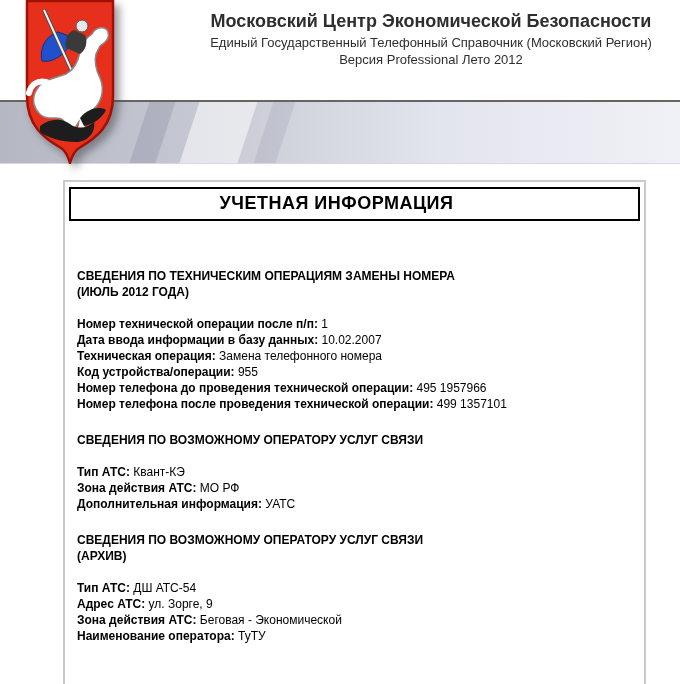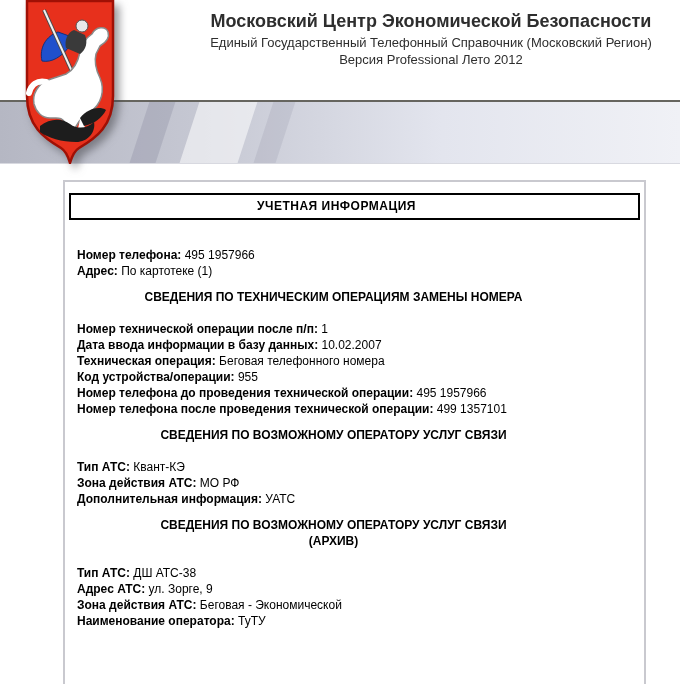--- a/index.html
+++ b/index.html
@@ -23,28 +23,28 @@
   .streak.s2 { left:188px; width:58px; background:rgba(255,255,255,.55); transform:skewX(-18deg); }
   .streak.s3 { left:262px; width:22px; background:rgba(80,82,110,.10); transform:skewX(-18deg); }
 
   
   .crest { position:absolute; left:22px; top:0; width:96px; height:164px; z-index:5;
            filter:drop-shadow(5px 5px 4px rgba(70,70,75,.55)); }
 
   
   .doc { position:absolute; left:63px; top:180px; width:583px; height:504px;
          background:#fff; border:2px solid #c9c9cf; border-bottom:none; }
-  .doc-title-box { margin:11px 4px 0 4px; border:2px solid #000; padding:4px 36px 5px 0;
-                   text-align:center; font-size:12px; font-weight:bold; letter-spacing:.5px;
+  .doc-title-box { margin:5px 4px 0 4px; border:2px solid #000; padding:4px 36px 5px 0;
+                   text-align:center; font-size:18px; font-weight:bold; letter-spacing:.5px;
                    color:#000; }
   .doc-body { padding:27px 54px 10px 12px; font-size:12px; color:#000; }
   .field { line-height:16px; white-space:nowrap; }
   .field b { font-weight:bold; }
-  .sec-head { text-align:center; font-weight:bold; font-size:12px; line-height:16px;
-              margin:10px 0 16px 0; }
+  .sec-head { text-align:left; font-weight:bold; font-size:12px; line-height:16px;
+              margin:20px 0 16px 0; }
 </style>
 </head>
 <body>
 
 <div class="stage">
 
   <svg class="crest" viewBox="0 0 96 164" aria-hidden="true">
     <path d="M5,1 H91 V96 C91,126 74,138 57,148 C52,151 50,156 48,163 C46,156 44,151 39,148 C22,138 5,126 5,96 Z" fill="#e7301c" stroke="#a01005" stroke-width="2.5"></path>
     <path d="M36,32 C24,36 17,48 20,61 C30,63 40,56 46,48 L50,37 Z" fill="#2050cc" stroke="#10307e" stroke-width="1"></path>
     <line x1="22" y1="10" x2="72" y2="120" stroke="#4a4a4a" stroke-width="4"></line>
@@ -70,52 +70,49 @@
     <div class="streak s3"></div>
   </div>
 
   <div class="doc">
     <div class="doc-title-box">
       <span>УЧЕТНАЯ ИНФОРМАЦИЯ</span>
     </div>
 
     <div class="doc-body">
 
-      <div>
-        <div class="field"><b>Номер телефона:</b> <span>495 1957966</span></div>
-        <div class="field"><b>Адрес:</b> <span>По картотеке (1)</span></div>
-      </div>
 
       <div>
         <div class="sec-head">
           <div>СВЕДЕНИЯ ПО ТЕХНИЧЕСКИМ ОПЕРАЦИЯМ ЗАМЕНЫ НОМЕРА</div>
+          <div>(ИЮЛЬ 2012 ГОДА)</div>
         </div>
         <div class="field"><b>Номер технической операции после п/п:</b> <span>1</span></div>
         <div class="field"><b>Дата ввода информации в базу данных:</b> <span>10.02.2007</span></div>
-        <div class="field"><b>Техническая операция:</b> <span>Беговая телефонного номера</span></div>
+        <div class="field"><b>Техническая операция:</b> <span>Замена телефонного номера</span></div>
         <div class="field"><b>Код устройства/операции:</b> <span>955</span></div>
         <div class="field"><b>Номер телефона до проведения технической операции:</b> <span>495 1957966</span></div>
         <div class="field"><b>Номер телефона после проведения технической операции:</b> <span>499 1357101</span></div>
       </div>
 
       <div>
         <div class="sec-head">
           <div>СВЕДЕНИЯ ПО ВОЗМОЖНОМУ ОПЕРАТОРУ УСЛУГ СВЯЗИ</div>
         </div>
         <div class="field"><b>Тип АТС:</b> <span>Квант-КЭ</span></div>
         <div class="field"><b>Зона действия АТС:</b> <span>МО РФ</span></div>
         <div class="field"><b>Дополнительная информация:</b> <span>УАТС</span></div>
       </div>
 
       <div>
         <div class="sec-head">
           <div>СВЕДЕНИЯ ПО ВОЗМОЖНОМУ ОПЕРАТОРУ УСЛУГ СВЯЗИ</div>
           <div>(АРХИВ)</div>
         </div>
-        <div class="field"><b>Тип АТС:</b> <span>ДШ АТС-38</span></div>
+        <div class="field"><b>Тип АТС:</b> <span>ДШ АТС-54</span></div>
         <div class="field"><b>Адрес АТС:</b> <span>ул. Зорге, 9</span></div>
         <div class="field"><b>Зона действия АТС:</b> <span>Беговая - Экономической</span></div>
         <div class="field"><b>Наименование оператора:</b> <span>ТуТУ</span></div>
       </div>
 
     </div>
   </div>
 </div>
 
 </body></html>

